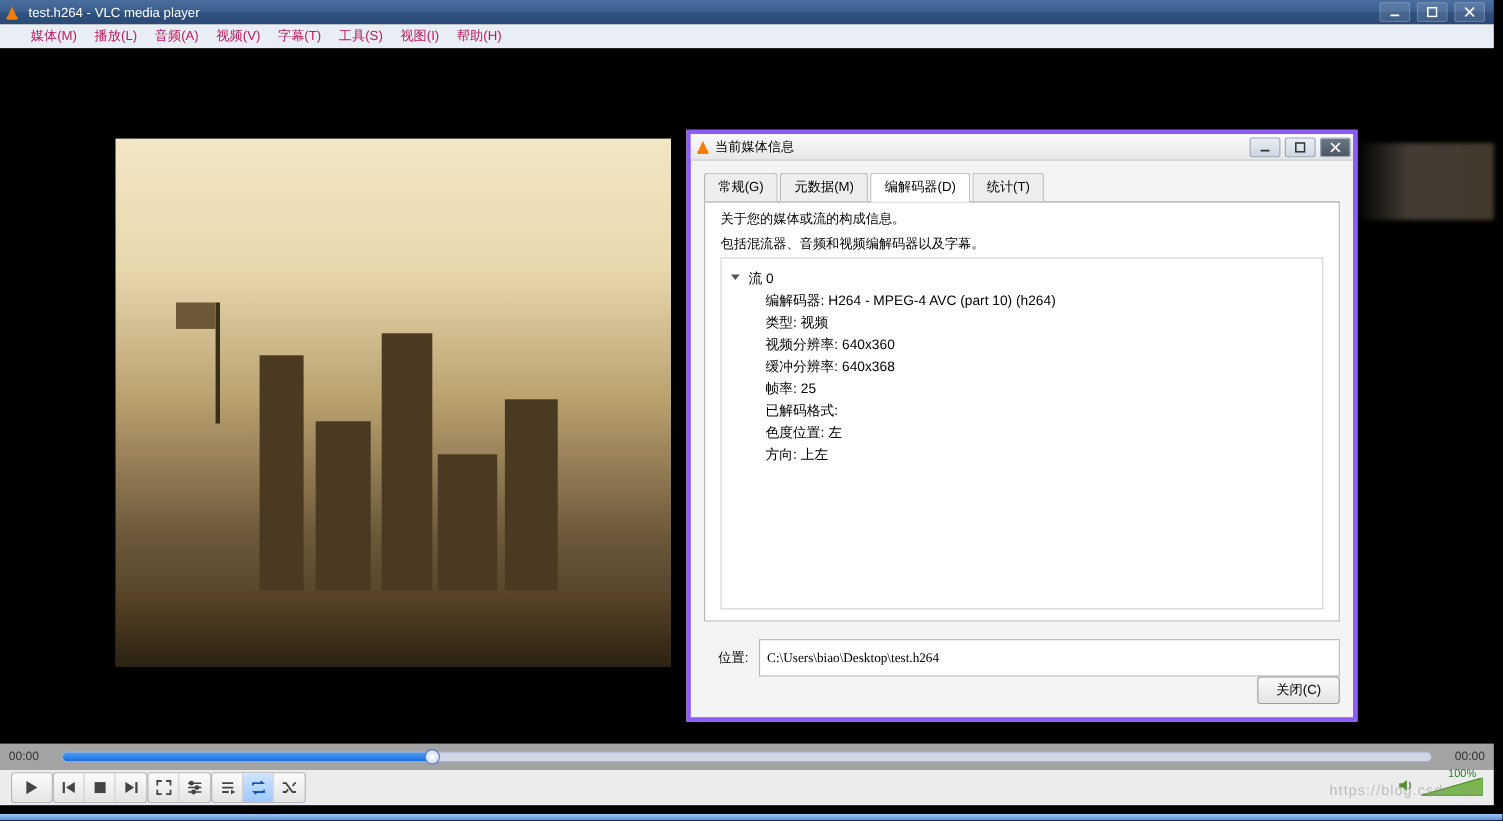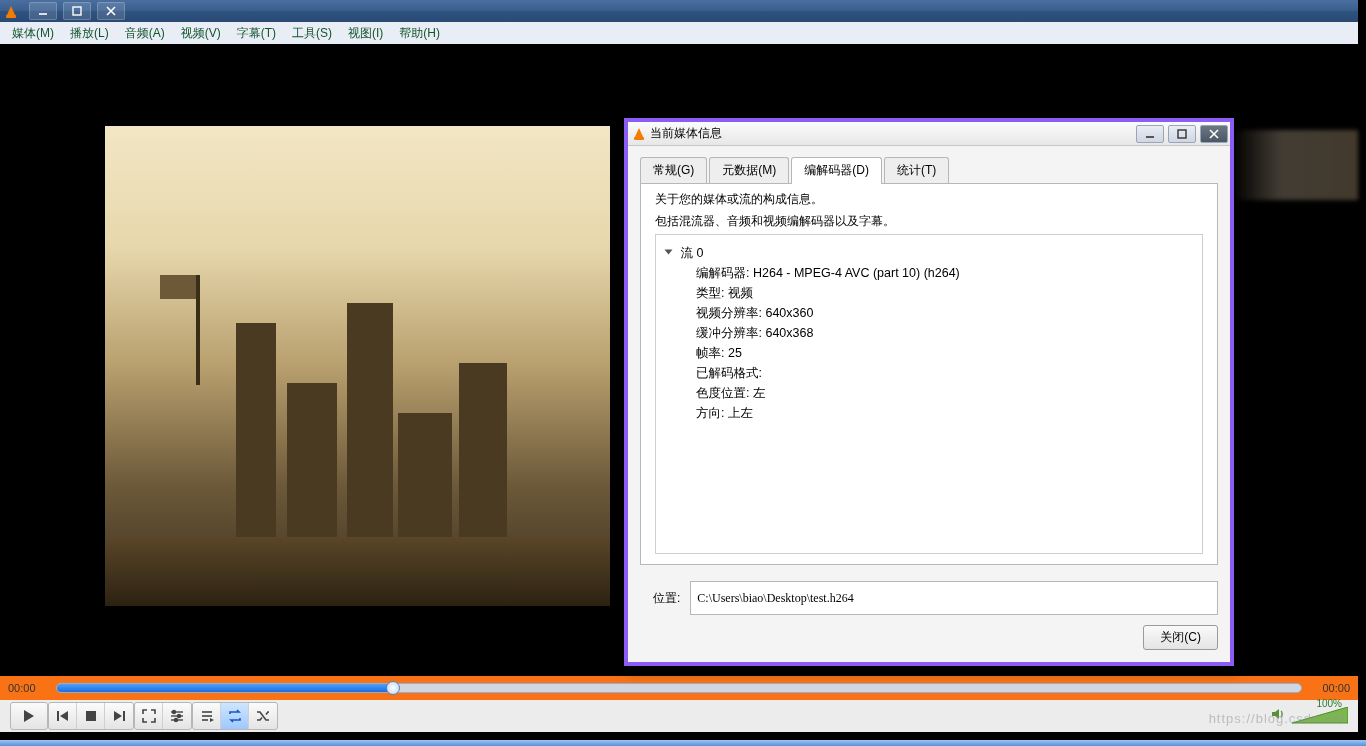--- a/index.html
+++ b/index.html
@@ -10,21 +10,21 @@
 
 
 .titlebar { height: 22px; background: linear-gradient(#4a6f9f,#3a5f8f 48%,#2f5280 52%,#2a4a74); display: flex; align-items: center; color: #fff; font-size: 12px; padding-left: 6px; }
 .titlebar .vlc-cone-small { width: 14px; height: 14px; margin-right: 6px; display: flex; align-items: center; }
 .titlebar .title-text { flex: 1; }
 .titlebar .winbtn { width: 28px; height: 18px; margin: 2px 3px; background: rgba(255,255,255,.12); border: 1px solid rgba(255,255,255,.2); border-radius: 2px; display: flex; align-items: center; justify-content: center; cursor: pointer; }
 .titlebar .winbtn svg { width: 10px; height: 10px; }
 .titlebar .winbtn.close { margin-right: 8px; }
 
 
-.menubar { height: 22px; background: #e9eef6; display: flex; align-items: center; font-size: 12px; color: #14532d; padding-left: 4px; }
+.menubar { height: 22px; background: #e9eef6; display: flex; font-size: 12px; color: #be185d; padding-left: 20px; }
 .menubar .menuitem { padding: 2px 8px; cursor: default; }
 
 
 .video-area { position: absolute; top: 44px; left: 0; right: 0; bottom: 62px; background: #000; }
 .video-frame { position: absolute; left: 105px; top: 82px; width: 505px; height: 480px; background: linear-gradient(180deg,#f2e6c4 0%, #e7d8ac 25%, #b89f6e 50%, #6c5939 75%, #3a2e1c 100%); overflow: hidden; }
 
 .ruins { position:absolute; bottom:0; left:0; right:0; height:55%; }
 .tower { position:absolute; bottom:20%; background:#4a3a22; }
 .t1{ left:26%; width:40px; height:230px; }
 .t2{ left:36%; width:50px; height:170px; }
@@ -32,21 +32,21 @@
 .t4{ left:58%; width:54px; height:140px; }
 .t5{ left:70%; width:48px; height:190px; }
 .rock{ position:absolute; bottom:0; left:0; right:0; height:26%; background:linear-gradient(#5a4628,#2c2212);}
 .flag{ position:absolute; left:18%; bottom:46%; width:4px; height:110px; background:#3b2e17;}
 .flag:before{content:"";position:absolute;top:0;left:-36px;width:36px;height:24px;background:#6d5837;}
 
 
 .blur-strip{ position:absolute; right:0; top:86px; width:128px; height:70px; background:linear-gradient(90deg,#000 0%, rgba(120,110,94,.55) 40%, rgba(84,72,56,.8) 100%); filter: blur(2px); }
 
 
-.seek-row{ position:absolute; left:0; right:0; bottom:38px; height:24px; background:#f97316; display:flex; align-items:center; padding:0 8px; font-size:11px; color:#333; }
+.seek-row{ position:absolute; left:0; right:0; bottom:38px; height:24px; background:#a3a3a3; display:flex; align-items:center; padding:0 8px; font-size:11px; color:#333; }
 .seek-row .time{ width:40px; }
 .seek-row .time.right{ text-align:right;}
 .seek-track{ flex:1; height:10px; margin:0 8px; position:relative; background:#d0d7e2; border-radius:5px; border:1px solid #9aaccc; }
 .seek-fill{ position:absolute; left:0; top:0; bottom:0; width:27%; background:linear-gradient(#4f9ef6,#1a6fe0); border-radius:5px 0 0 5px; }
 .seek-thumb{ position:absolute; top:-3px; left:27%; width:14px; height:14px; border-radius:50%; background:radial-gradient(#fff,#bcd3f5); border:1px solid #5a7fbf; margin-left:-7px;}
 
 
 .controls{ position:absolute; left:0; right:0; bottom:6px; height:32px; background:#ececec; display:flex; align-items:center; padding:0 10px; gap:0; }
 .btn-group{ display:flex; border:1px solid #b7b7b7; border-radius:3px; background:linear-gradient(#fbfbfb,#e4e4e4); }
 .ctl-btn{ width:28px; height:26px; display:flex; align-items:center; justify-content:center; cursor:pointer; border-right:1px solid #cfcfcf; }
@@ -76,39 +76,40 @@
 .tab.active{ background:#fff; position:relative;}
 .tab.active:after{content:"";position:absolute;left:0;right:0;bottom:-1px;height:1px;background:#fff;}
 .tab-content{ border:1px solid #b7b7b7; border-top:1px solid #b7b7b7; background:#fff; padding:6px 14px 10px; }
 .desc{ font-size:12px; line-height:1.5; margin-bottom:4px;}
 .tree{ border:1px solid #cfcfcf; background:#fff; padding:8px 10px; height:320px; font-size:12.5px; line-height:1.6; overflow:auto;}
 .tree .stream-hdr{ cursor:default; }
 .tree .arrow{ display:inline-block; width:0; height:0; border-left:5px solid #555; border-top:4px solid transparent; border-bottom:4px solid transparent; transform:rotate(90deg); margin-right:6px; position:relative; top:-1px;}
 .tree .kv{ margin-left:30px; }
 .loc-row{ display:flex; align-items:center; margin-top:16px; gap:10px; font-size:12px;margin-left:13px;}
 .loc-row input{ flex:1; height:22px; padding:16px 6px; font-size:12px; border:1px solid #b7b7b7; background:#fff; font-family:Liberation Serif, serif;}
-.dlg-footer{ display:flex; justify-content:flex-end; margin-top:10px;}
+.dlg-footer{ display:flex; justify-content:flex-end; margin-top:0;}
 .dlg-footer button{ padding:3px 16px; font-size:12px; background:linear-gradient(#fafafa,#e4e4e4); border:1px solid #9a9a9a; border-radius:3px; cursor:pointer;}
 
 
 .cone{ width:0; height:0; border-left:5px solid transparent; border-right:5px solid transparent; border-bottom:11px solid #f57c00; position:relative; }
 .cone:after{content:"";position:absolute;left:-5px;top:9px;width:10px;height:3px;background:#f57c00;border-radius:1px;}
 
 
 .taskbar{ position:absolute; left:0; right:0; bottom:0; height:6px; background:linear-gradient(#9fc5f8,#5a8fd8);}
 </style>
 </head>
 <body>
 
 <div class="main-window">
 
   <div class="titlebar">
     <span class="vlc-cone-small">
         <span class="cone"></span>
       </span>
+    <span class="title-text">test.h264 - VLC media player</span>
     <div class="winbtn">
         <svg viewBox="0 0 10 10">
           <line x1="1" y1="8" x2="9" y2="8" stroke="#fff" stroke-width="1.6"></line>
         </svg>
       </div>
     <div class="winbtn">
         <svg viewBox="0 0 10 10">
           <rect x="1" y="1" width="8" height="8" fill="none" stroke="#fff" stroke-width="1.4"></rect>
         </svg>
       </div>

